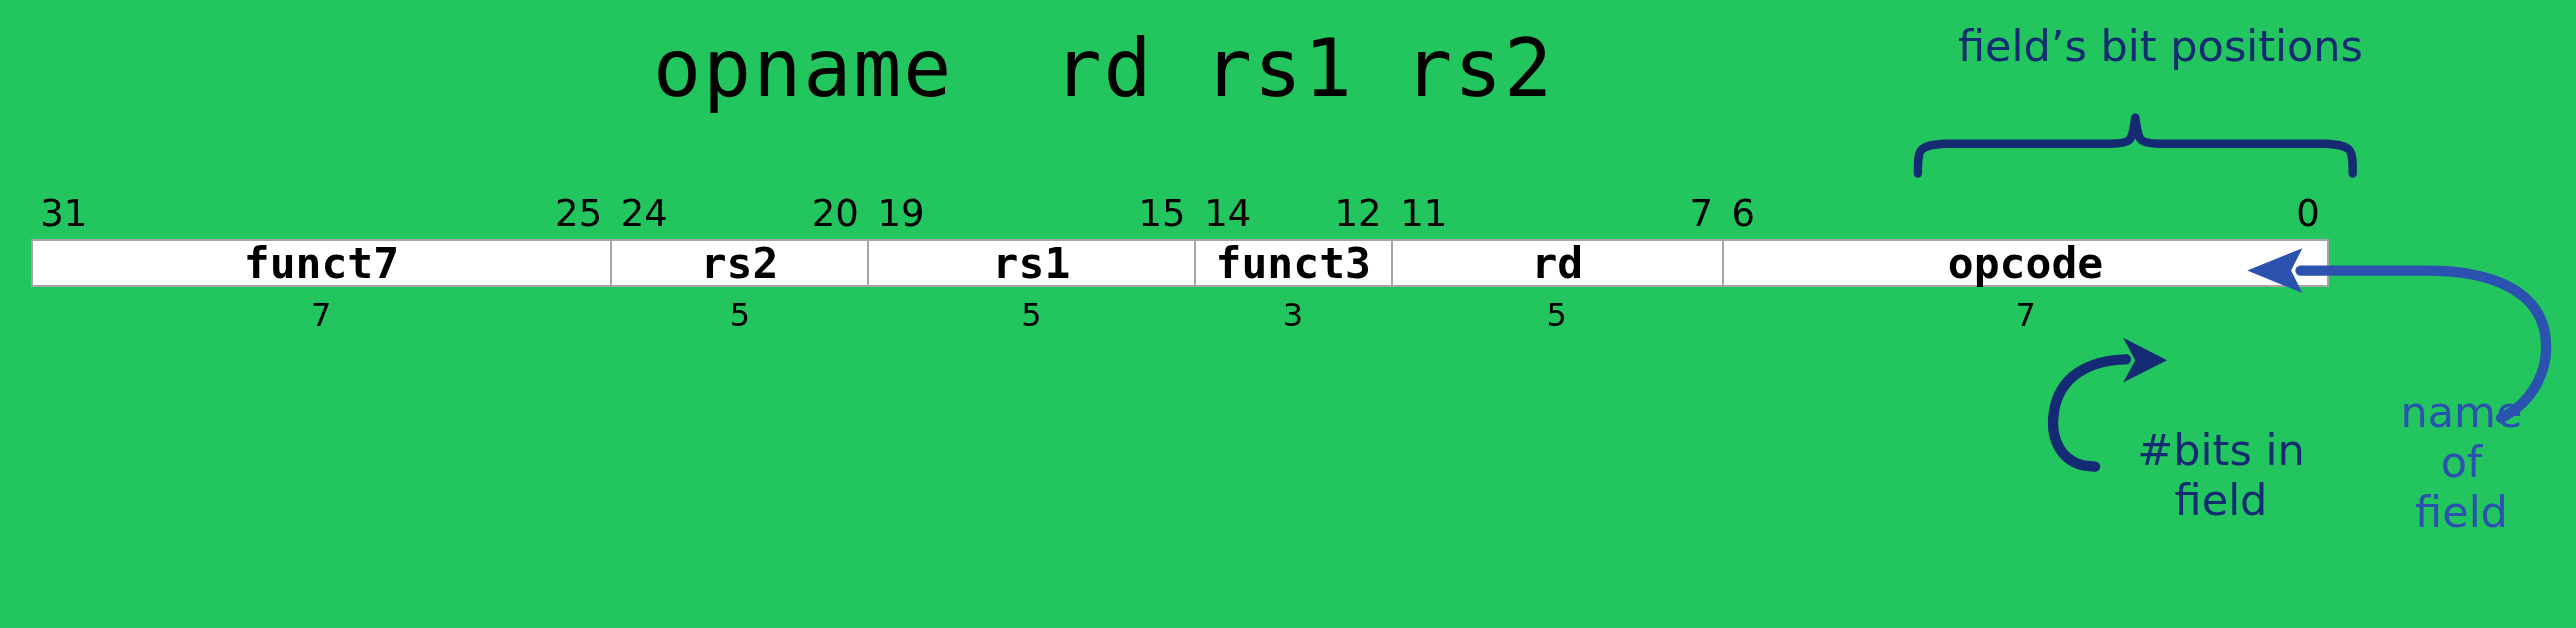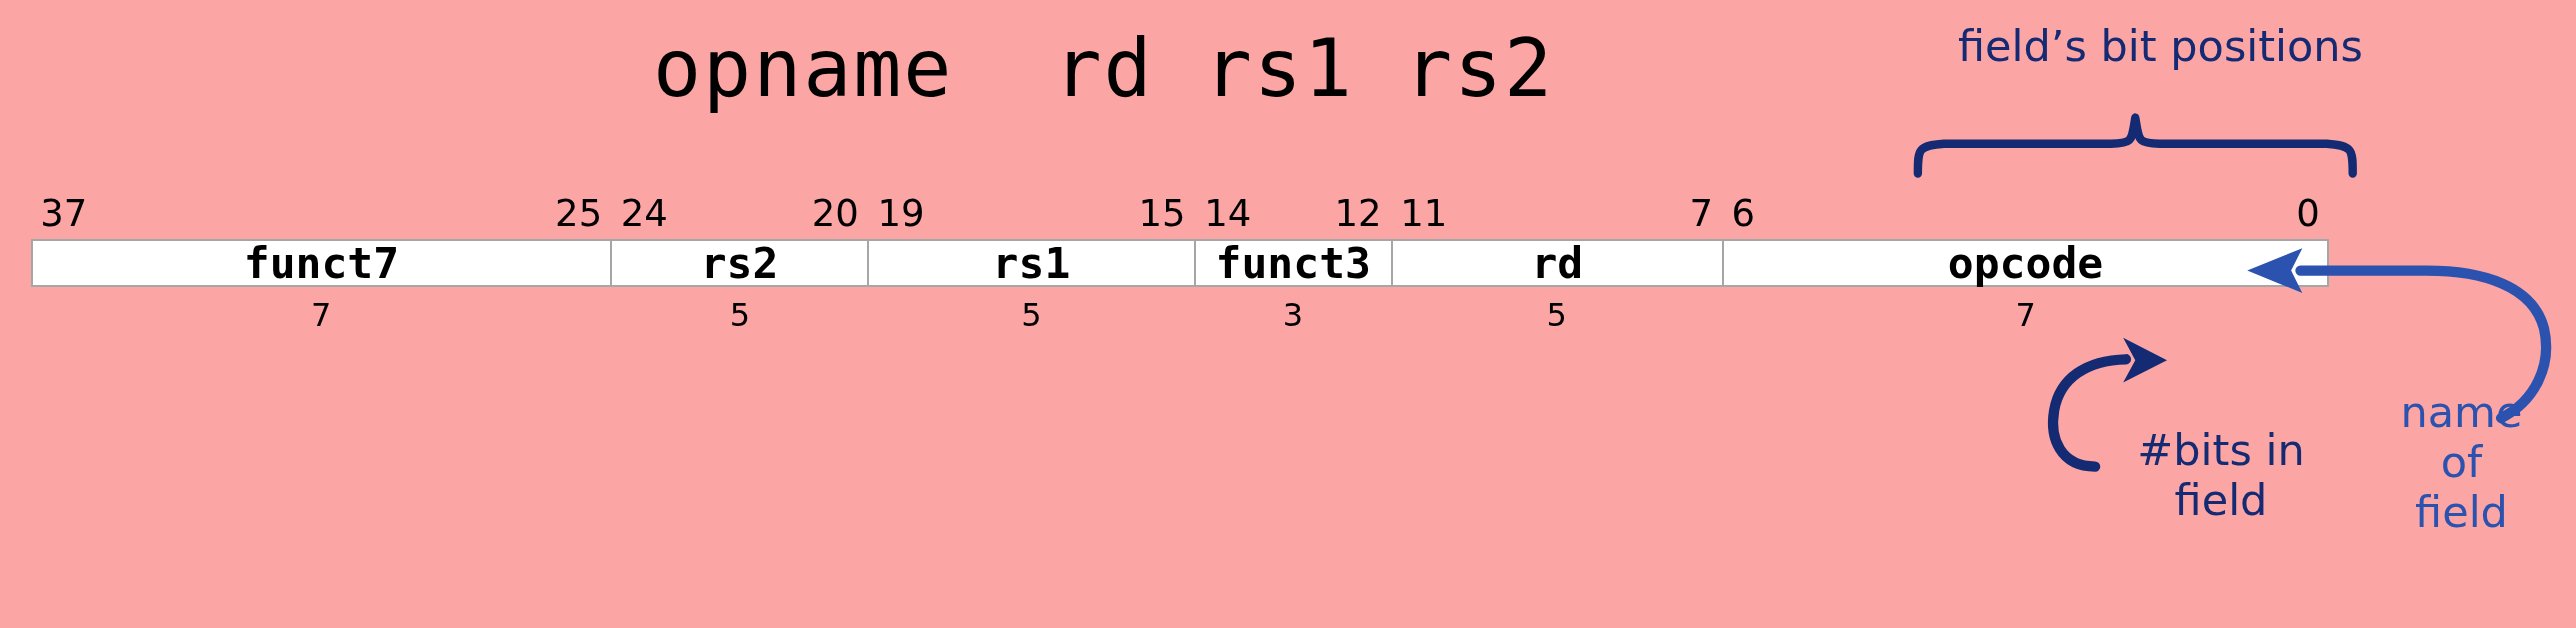--- a/index.html
+++ b/index.html
@@ -7,21 +7,21 @@
     padding: 0;
     background: #ffffff;
   }
   body {
     font-family: "DejaVu Sans", sans-serif;
   }
   #stage {
     position: relative;
     width: 2576px;
     height: 628px;
-    background: #fca5a5;
+    background: #22c55e;
     overflow: hidden;
   }
 
   
   #asm-title {
     position: absolute;
     left: 653px;
     top: 24px;
     width: 933px;
     text-align: left;
@@ -148,21 +148,21 @@
   }
 </style>
 </head>
 <body>
 
 <div id="stage">
 
   <div id="asm-title">opname  rd rs1 rs2</div>
 
   <div id="bit-row">
-      <div class="bitnum left" style="left: 0%; padding-left: 9.3px;">37</div>
+      <div class="bitnum left" style="left: 0%; padding-left: 9.3px;">31</div>
       <div class="bitnum right" style="right: 74.74%; padding-right: 9.3px;">25</div>
       <div class="bitnum left" style="left: 25.26%; padding-left: 9.3px;">24</div>
       <div class="bitnum right" style="right: 63.57%; padding-right: 9.3px;">20</div>
       <div class="bitnum left" style="left: 36.43%; padding-left: 9.3px;">19</div>
       <div class="bitnum right" style="right: 49.35%; padding-right: 9.3px; margin-left: 28px;">15</div>
       <div class="bitnum left" style="left: 50.65%; padding-left: 9.3px;">14</div>
       <div class="bitnum right" style="right: 40.82%; padding-right: 9.3px; margin-left: 16px;">12</div>
       <div class="bitnum left" style="left: 59.18%; padding-left: 9.3px;">11</div>
       <div class="bitnum right" style="right: 26.4%; padding-right: 9.3px;">7</div>
       <div class="bitnum left" style="left: 73.6%; padding-left: 9.3px;">6</div>

